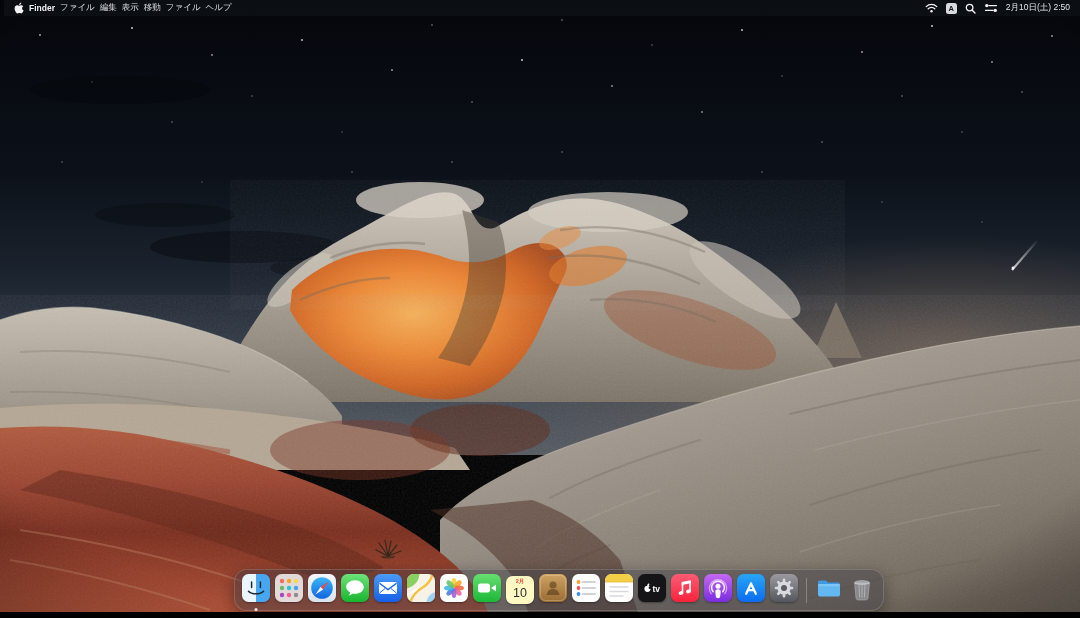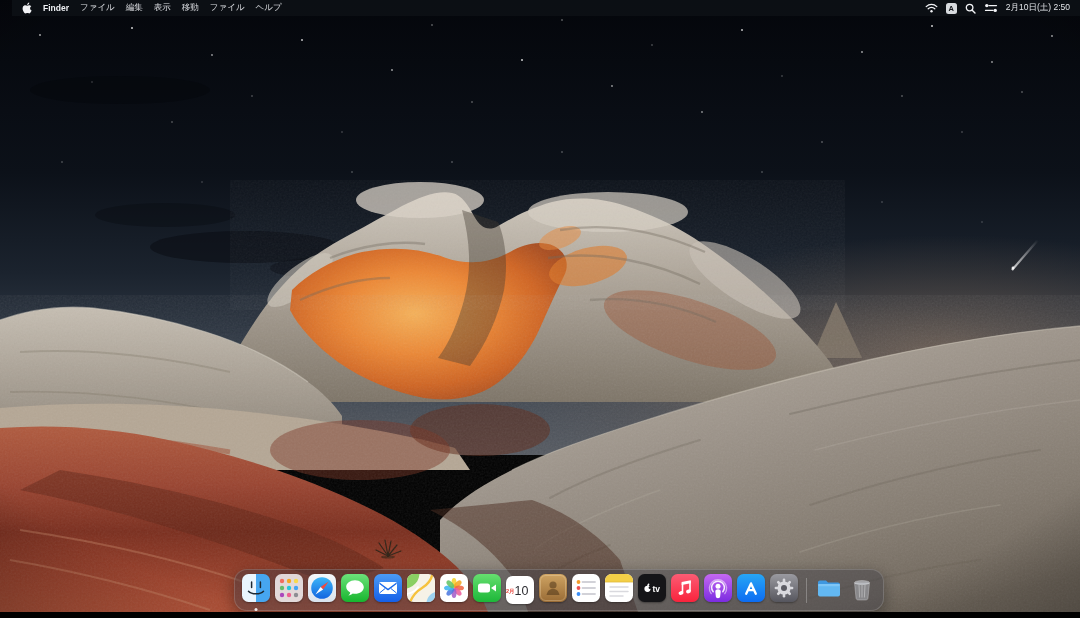--- a/index.html
+++ b/index.html
@@ -5,22 +5,22 @@
   html,body{margin:0;padding:0;}
   body{
     width:1080px;height:618px;overflow:hidden;position:relative;background:#000;
     font-family:"Liberation Sans", sans-serif;
     -webkit-font-smoothing:antialiased;
   }
   
   .wall{position:absolute;top:0;left:0;width:1080px;height:618px;display:block;}
   
   .menubar{
-    position:absolute;top:0;left:12px;right:0;height:16px;z-index:8;
-    display:flex;align-items:center;padding:0 10px;gap:11px;
+    position:absolute;top:0;left:4px;right:0;height:16px;z-index:8;
+    display:flex;align-items:center;padding:0 10px;gap:5px;
     background:rgba(14,17,23,.80);color:#eef0f4;font-size:8.5px;
   }
   .menubar .appname{font-weight:700;}
   .menubar .mitem{opacity:.92;white-space:nowrap;}
   .menubar .spacer{flex:1;}
   .status{display:flex;align-items:center;gap:8px;}
   .status svg{display:block;}
   .inputsrc{
     width:11px;height:11px;border-radius:2.5px;background:rgba(233,235,240,.92);
     color:#15171c;font-size:7.5px;font-weight:700;display:flex;align-items:center;justify-content:center;
@@ -49,21 +49,21 @@
   .bg-photos{background:#fff;}
   .bg-ft{background:linear-gradient(180deg,#66df6f,#1cb739);}
   .bg-con{background:linear-gradient(180deg,#cfa463,#996b35);}
   .bg-rem{background:#fff;}
   .bg-notes{background:#fff;}
   .bg-tv{background:#151518;}
   .bg-mus{background:linear-gradient(180deg,#fc5c74,#f9233c);}
   .bg-pod{background:linear-gradient(180deg,#c468f2,#7b2ce0);}
   .bg-app{background:linear-gradient(180deg,#27a6f5,#0c6cf2);}
   .bg-set{background:linear-gradient(180deg,#9a9aa0,#56565e);}
-  .cal{background:#ffffff;display:flex;flex-direction:row;align-items:center;}
+  .cal{background:#fef9c3;display:flex;flex-direction:column;align-items:center;}
   .cal .m{font-size:5.5px;color:#e8443a;font-weight:700;margin-top:3px;line-height:1;}
   .cal .d{font-size:12.5px;color:#2e2e33;font-weight:400;line-height:1;margin-top:2px;}
   .bottombar{position:absolute;left:0;right:0;bottom:0;height:6px;background:#000;z-index:9;}
 </style>
 </head>
 <body>
 
 <svg class="wall" viewBox="0 0 1080 618" preserveAspectRatio="none">
   <defs>
     <linearGradient id="sky" x1="0" y1="0" x2="0" y2="1">

